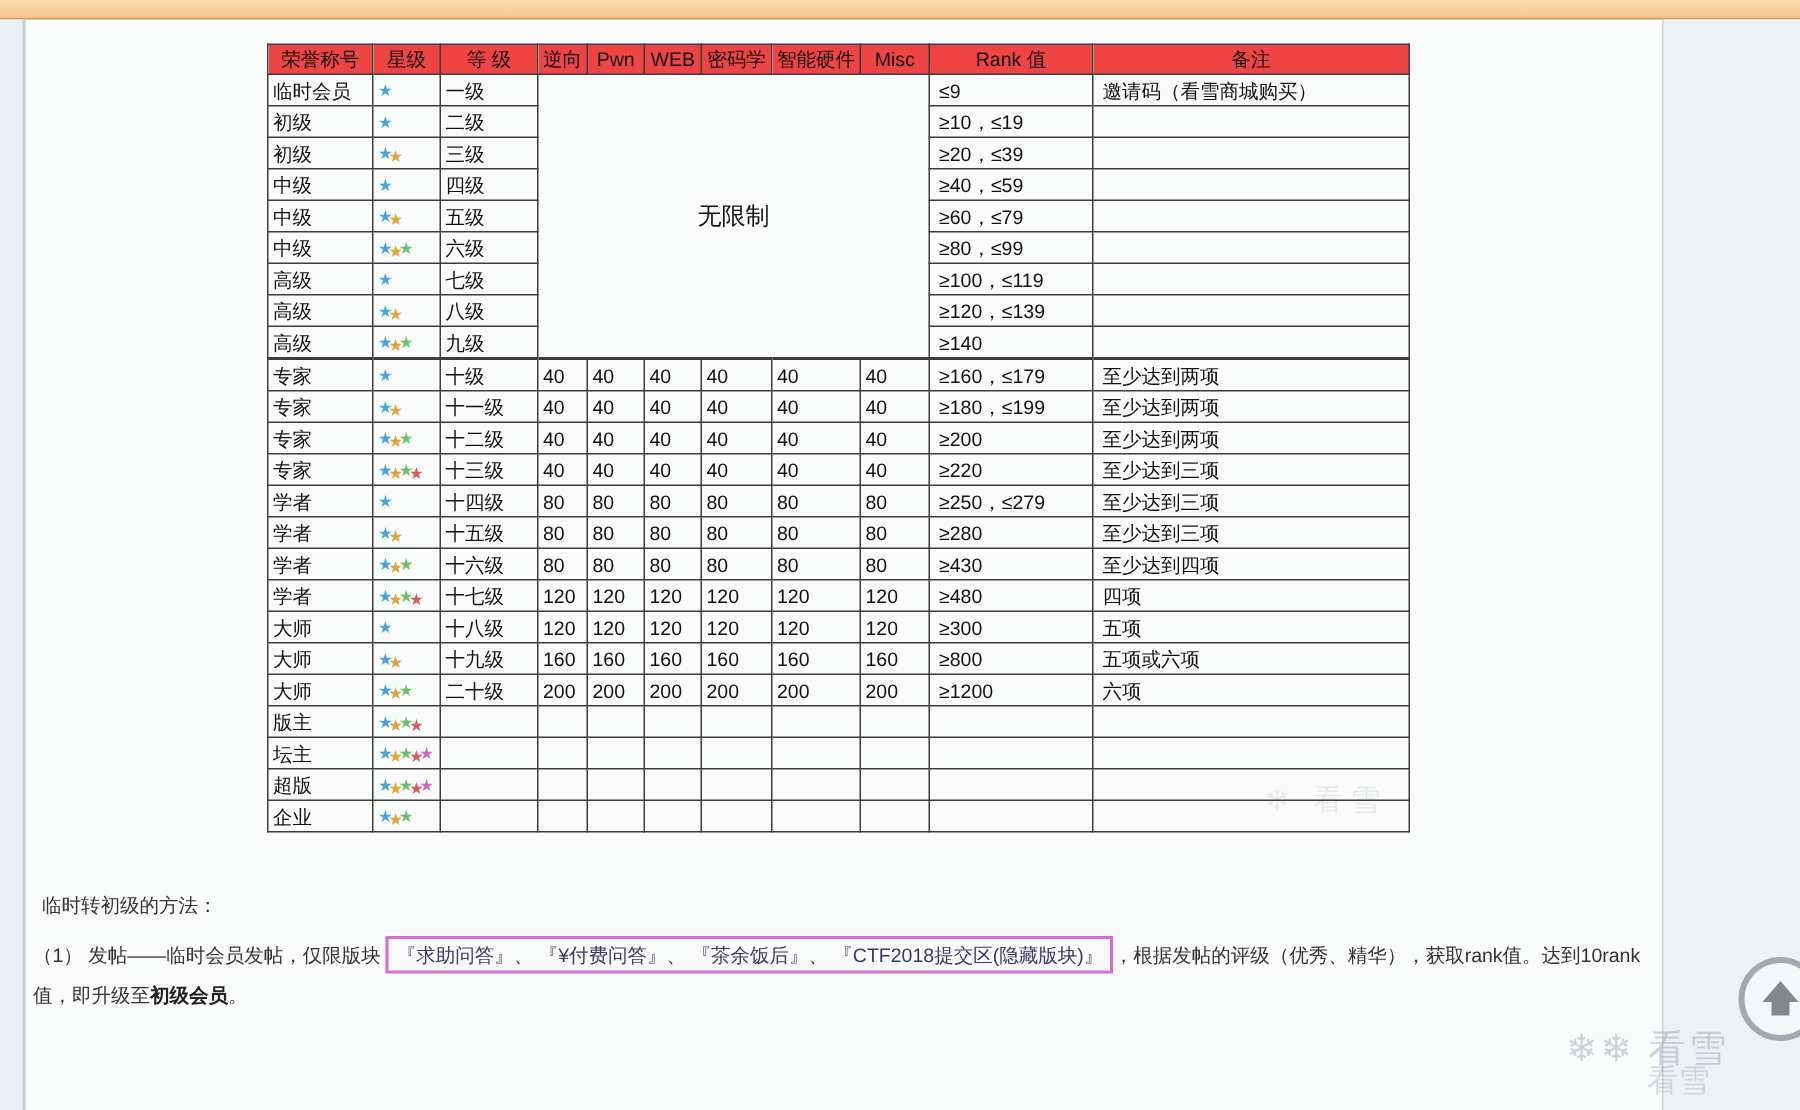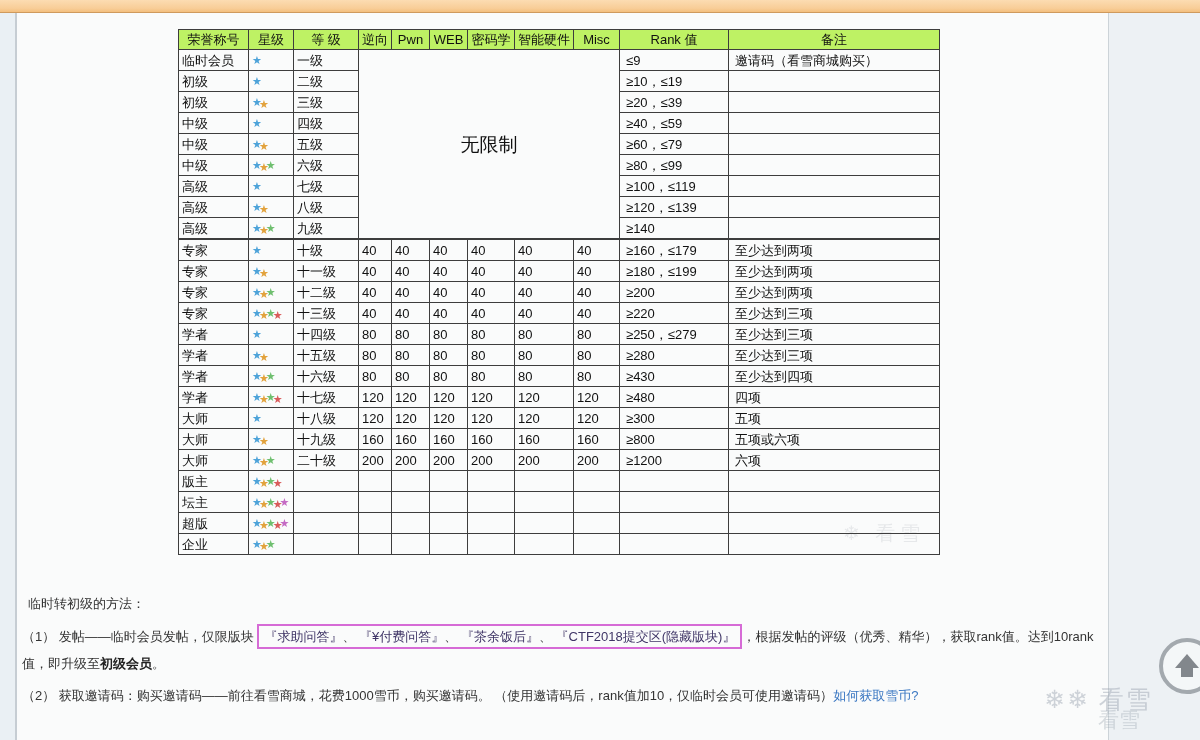--- a/index.html
+++ b/index.html
@@ -27,23 +27,23 @@
     border-collapse:collapse;table-layout:fixed;
     font-size:13px;line-height:15px;color:#111;
     background:transparent;
   }
   .rank td,.rank th{
     border:1px solid #3d3d3d;height:20px;
     padding:0 3px;overflow:hidden;white-space:nowrap;
     text-align:left;vertical-align:middle;
   }
   .rank th{
-    background:#bef264;font-weight:normal;text-align:center;height:19px;
-  }
-  .rank td.unlimited{text-align:center;vertical-align:middle;font-size:19px;}
+    background:#ef4444;font-weight:normal;text-align:center;height:19px;
+  }
+  .rank td.unlimited{text-align:center;vertical-align:middle;font-size:16px;}
   .rank tr.group-break td{border-top-width:2px;}
   .rank td.rank-cell,.rank td.note-cell{padding-left:6px;}
   .star-icon{font-size:11px;display:inline-block;margin-right:-3px;}
   .star-icon.odd{position:relative;top:2px;}
   .notes{
     position:absolute;left:22px;top:595px;width:1080px;
     font-size:13px;color:#333;
   }
   .notes .method-title{margin:0 0 10px 6px;}
   .notes p{margin:0;}
@@ -376,23 +376,20 @@
         <td class="note-cell"></td>
       </tr>
     </tbody>
 </table>
 
 <div class="notes">
   <div class="method-title">临时转初级的方法：</div>
   <p class="p1">
     <span>（1） 发帖——临时会员发帖，仅限版块 </span><span class="board-box"><a class="board-link">『求助问答』</a><span class="board-sep">、 </span><a class="board-link">『¥付费问答』</a><span class="board-sep">、 </span><a class="board-link">『茶余饭后』</a><span class="board-sep">、 </span><a class="board-link">『CTF2018提交区(隐藏版块)』</a></span><span>，根据发帖的评级（优秀、精华），获取rank值。达到10rank值，即升级至</span><span class="bold">初级会员</span><span>。</span>
   </p>
-  <p class="p2">
-    <span>（2） 获取邀请码：购买邀请码——前往看雪商城，花费1000雪币，购买邀请码。 （使用邀请码后，rank值加10，仅临时会员可使用邀请码）</span><a class="coin-link">如何获取雪币?</a>
-  </p>
 </div>
 
 <div class="btt">
   <svg width="26" height="26" viewBox="0 0 26 26">
     <polygon points="13,1 25,15 1,15" fill="#82878c"></polygon>
     <rect x="7" y="15" width="12" height="9" fill="#82878c"></rect>
   </svg>
 </div>
 
 <div class="wm2">❄❄ 看雪</div>

